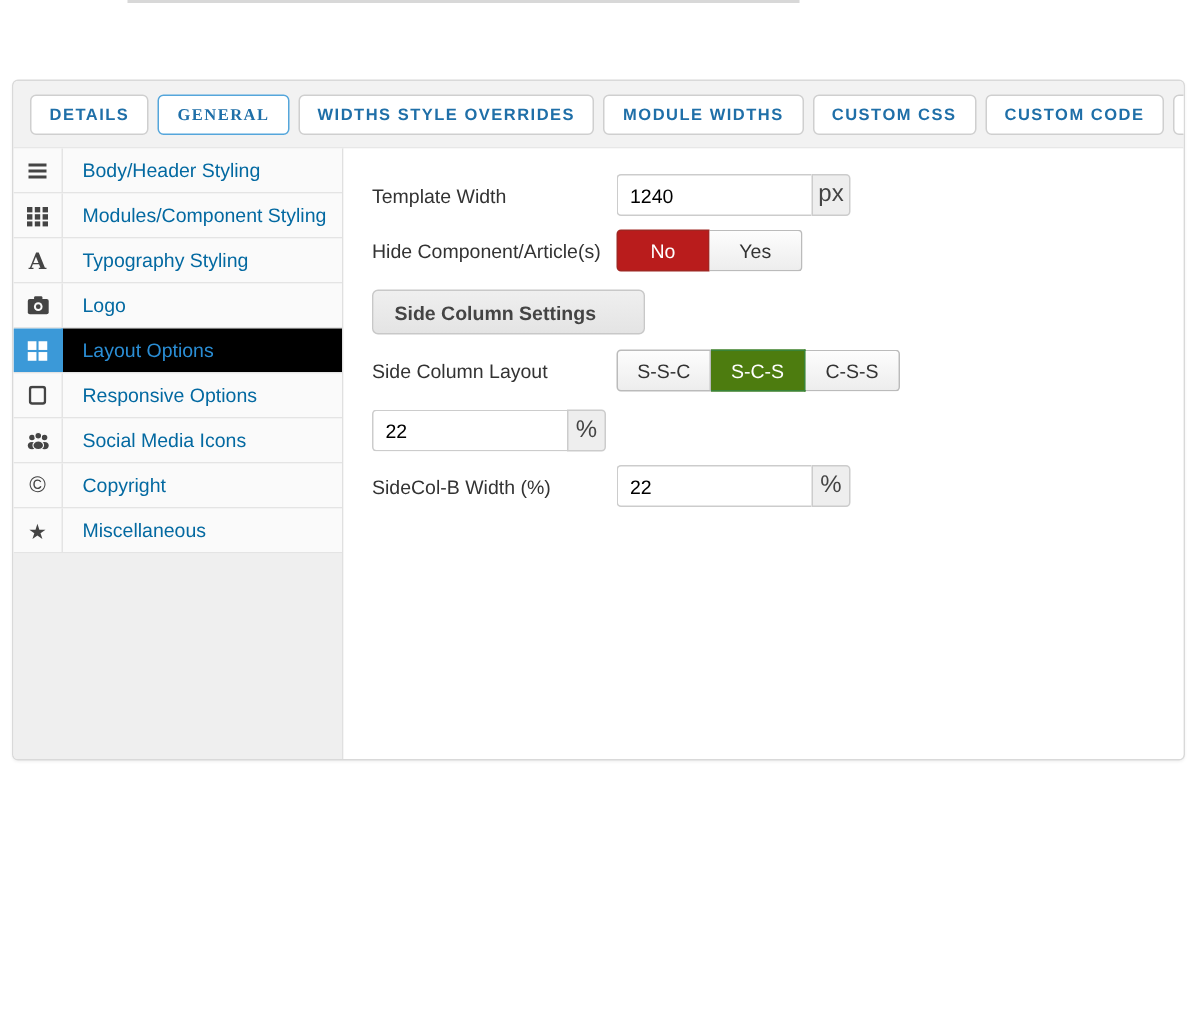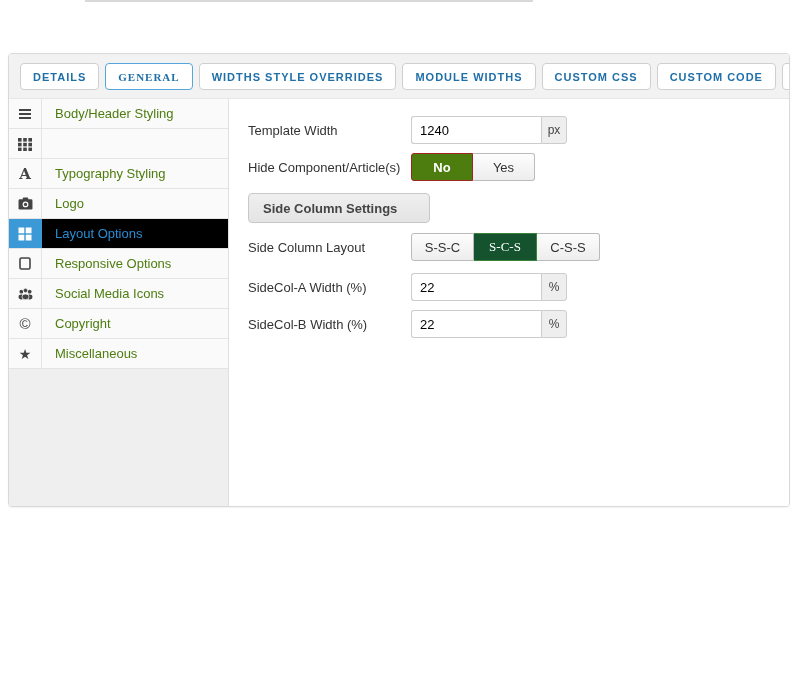--- a/index.html
+++ b/index.html
@@ -23,51 +23,51 @@
   
   .pbody { display:flex; height:408px; }
 
   .sidebar { width:220px; flex:none; background:#efefef; border-right:1px solid #e0e0e0;
     display:flex; flex-direction:column; }
   .srow { display:flex; height:30px; flex:none; background:#fafafa;
     border-bottom:1px solid #e4e4e4; cursor:pointer; }
   .icell { width:33px; flex:none; display:flex; align-items:center; justify-content:center;
     border-right:1px solid #e4e4e4; color:#444; }
   .slabel { flex:1; display:flex; align-items:center; padding-left:13px;
-    font-size:13px; color:#4d7c0f; }
+    font-size:13px; color:#0369a1; }
   .srow.active .icell { background:#3b99d8; border-right-color:#3b99d8; }
   .srow.active .slabel { background:#000000; color:#2a8dd4; }
   .sfill { flex:1; background:#efefef; }
   .glyph { font-size:14px; line-height:14px; color:#444; }
   .glyph.serif { font-family:"DejaVu Serif", serif; font-weight:bold; font-size:15px; }
 
   
   .content { flex:1; background:#fff; padding:16px 0 0 19px; }
   .frow { display:flex; align-items:center; height:30px; margin-bottom:7px; }
   .flabel { width:163px; flex:none; font-size:13px; color:#333; }
   .fctrl { display:flex; align-items:center; }
 
   .txt { width:130px; height:28px; border:1px solid #ccc; border-right:none;
     border-radius:3px 0 0 3px; padding:0 8px; font-size:13px; color:#000000;
     font-family:"Liberation Sans", sans-serif; background:#fff; }
   .addon { width:26px; height:28px; background:#eee; border:1px solid #ccc;
     border-radius:0 3px 3px 0; display:flex; align-items:center; justify-content:center;
-    font-size:12px; color:#444; }
+    font-size:16px; color:#444; }
 
   .btngroup { display:flex; }
   .gbtn { height:28px; border:1px solid #bbb; background:linear-gradient(#fdfdfd,#ededed);
     font-size:13px; color:#333; cursor:pointer; padding:0;
     font-family:"Liberation Sans", sans-serif; }
   .gbtn + .gbtn { border-left:none; }
   .gbtn:first-child { border-radius:3px 0 0 3px; }
   .gbtn:last-child { border-radius:0 3px 3px 0; }
   .gbtn.w62 { width:62px; }
   .gbtn.w63 { width:63px; }
-  .gbtn.danger { background:#4d7c0f; border-color:#a02622; color:#fff; font-weight:bold; }
-  .gbtn.success { background:#14532d; border-color:#398439; color:#fff;font-family:Liberation Serif, serif; }
+  .gbtn.danger { background:#b91c1c; border-color:#a02622; color:#fff; font-weight:normal; }
+  .gbtn.success { background:#4d7c0f; border-color:#398439; color:#fff; }
 
   .secbtn { display:block; width:182px; height:30px; margin:11px 0 9px;
     background:linear-gradient(#efefef,#e4e4e4); border:1px solid #c8c8c8; border-radius:4px;
     font-size:13px; font-weight:bold; color:#444; text-align:left; padding:0 0 0 14px;
     cursor:pointer; font-family:"Liberation Sans", sans-serif; }
 
   .mt10 { margin-top:10px; }
 </style>
 </head>
 <body>
@@ -108,20 +108,21 @@
                 <rect x="10.4" y="1" width="3.6" height="3.6"></rect>
             <rect x="0" y="5.8" width="3.6" height="3.6"></rect>
                 <rect x="5.2" y="5.8" width="3.6" height="3.6"></rect>
                 <rect x="10.4" y="5.8" width="3.6" height="3.6"></rect>
             <rect x="0" y="10.6" width="3.6" height="3.6"></rect>
                 <rect x="5.2" y="10.6" width="3.6" height="3.6"></rect>
                 <rect x="10.4" y="10.6" width="3.6" height="3.6"></rect>
               </g>
           </svg>
         </span>
+        <span class="slabel">Modules/Component Styling</span>
       </div>
 
       <div class="srow">
         <span class="icell">
             <span class="glyph serif">A</span>
           </span>
         <span class="slabel">Typography Styling</span>
       </div>
 
       <div class="srow">
@@ -216,21 +217,20 @@
       <div class="frow">
         <span class="flabel">Side Column Layout</span>
         <span class="fctrl btngroup">
           <button class="gbtn w63">S-S-C</button>
           <button class="gbtn w63 success">S-C-S</button>
           <button class="gbtn w63">C-S-S</button>
         </span>
       </div>
 
       <div class="frow mt10">
-        <span class="flabel">SideCol-A Width (%)</span>
         <span class="fctrl">
           <input class="txt" type="text" value="22" style="">
           <span class="addon">%</span>
         </span>
       </div>
 
       <div class="frow">
         <span class="flabel">SideCol-B Width (%)</span>
         <span class="fctrl">
           <input class="txt" type="text" value="22" style="">

